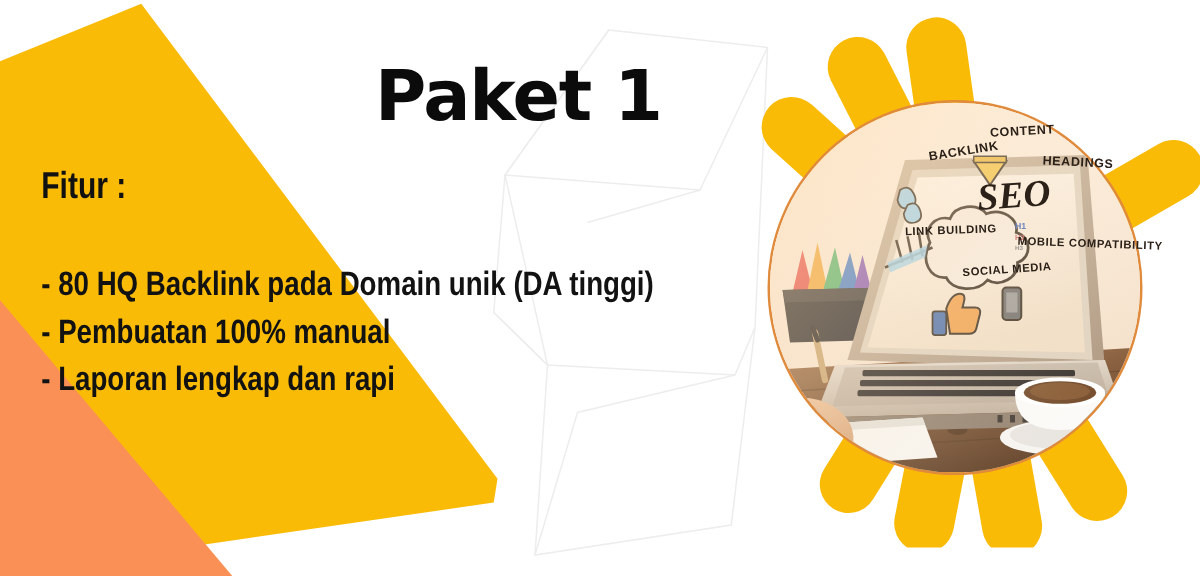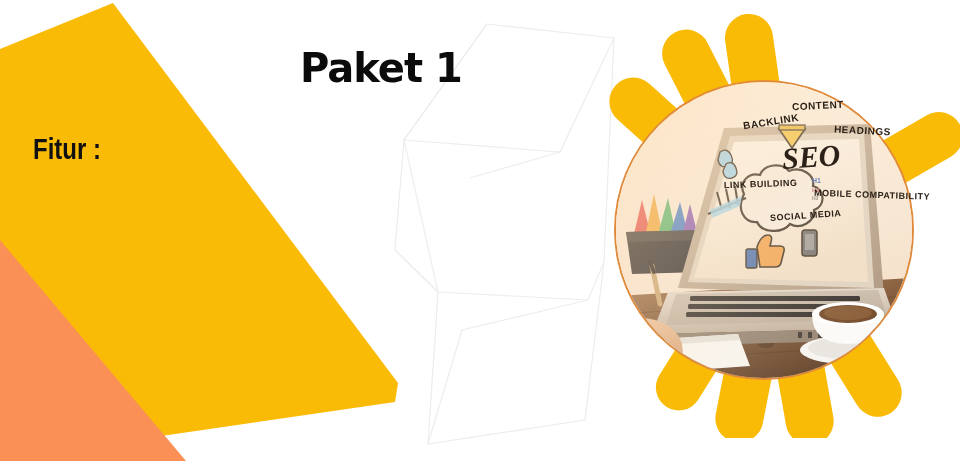--- a/index.html
+++ b/index.html
@@ -55,21 +55,21 @@
     width: 420px;
     height: 461px;
   }
 
   
   .title {
     position: absolute;
     left: 300px;
     top: 45px;
     width: 300px;
-    font-size: 40px;
+    font-size: 56px;
     font-weight: bold;
     letter-spacing: -1px;
     color: #0b0b0b;
     white-space: nowrap;
     font-family: "DejaVu Sans", sans-serif;
   }
 
   
   .fitur-label {
     position: absolute;
@@ -306,20 +306,25 @@
 
   <svg class="panel-yellow" viewBox="0 0 420 461" xmlns="http://www.w3.org/2000/svg">
     <path d="M113,3 L398,383 L395,402 L120,442 L0,461 L0,49 Z" fill="#FABB07"></path>
     <path d="M0,240 L186,461 L0,461 Z" fill="#FA9055"></path>
   </svg>
 
   <div class="title">Paket 1</div>
 
   <div class="fitur-label">Fitur :</div>
 
+  <ul class="feature-list">
+    <li class="feature-item">- 80 HQ Backlink pada Domain unik (DA tinggi)</li>
+    <li class="feature-item">- Pembuatan 100% manual</li>
+    <li class="feature-item">- Laporan lengkap dan rapi</li>
+  </ul>
 
   <div>
     <div class="seo-label" style="left:792px; top:101px; font-size:10px; transform:rotate(-3deg);">CONTENT</div>
     <div class="seo-label" style="left:743px; top:117px; font-size:10px; transform:rotate(-9deg);">BACKLINK</div>
     <div class="seo-label" style="left:834px; top:126px; font-size:10px; transform:rotate(3deg);">HEADINGS</div>
     <div class="seo-cloud-text" style="left:782px; top:140px; font-size:30px; transform:rotate(-4deg);">SEO</div>
     <div class="seo-label" style="left:724px; top:180px; font-size:9px; transform:rotate(-2deg);">LINK BUILDING</div>
     <div class="seo-label" style="left:814px; top:190px; font-size:9px; width:72px; transform:rotate(2deg);">MOBILE COMPATIBILITY</div>
     <div class="seo-label" style="left:770px; top:212px; font-size:9px; width:56px; transform:rotate(-4deg);">SOCIAL MEDIA</div>
   </div>

